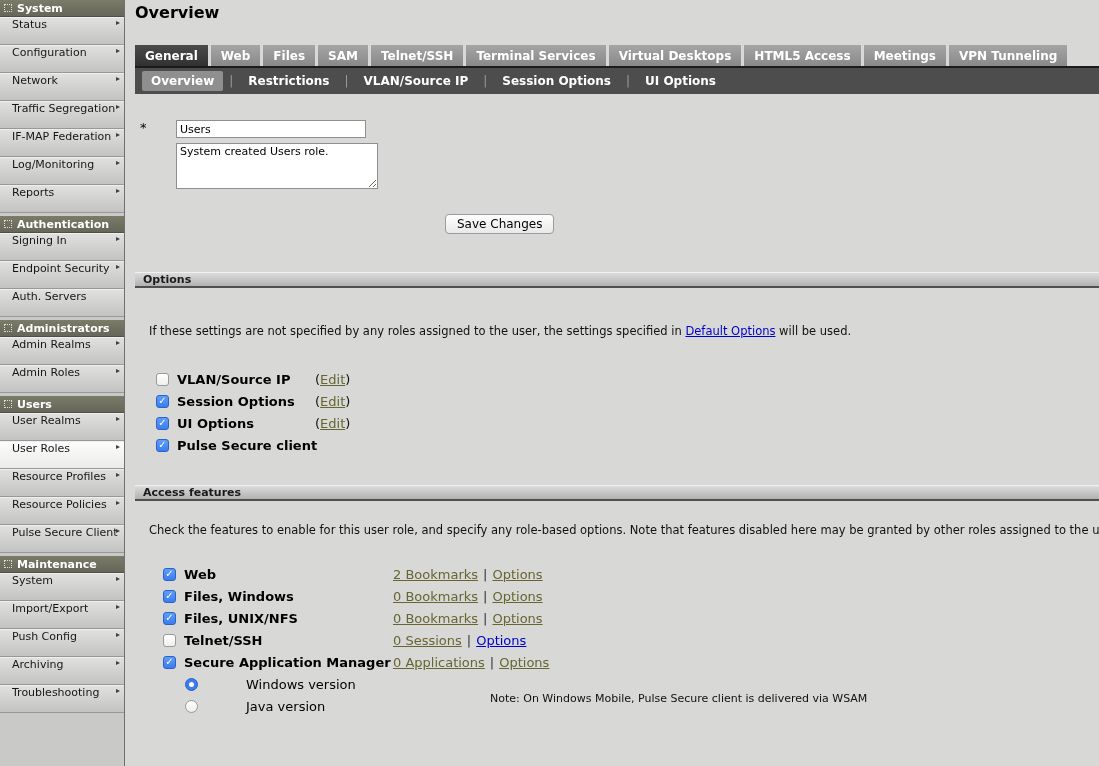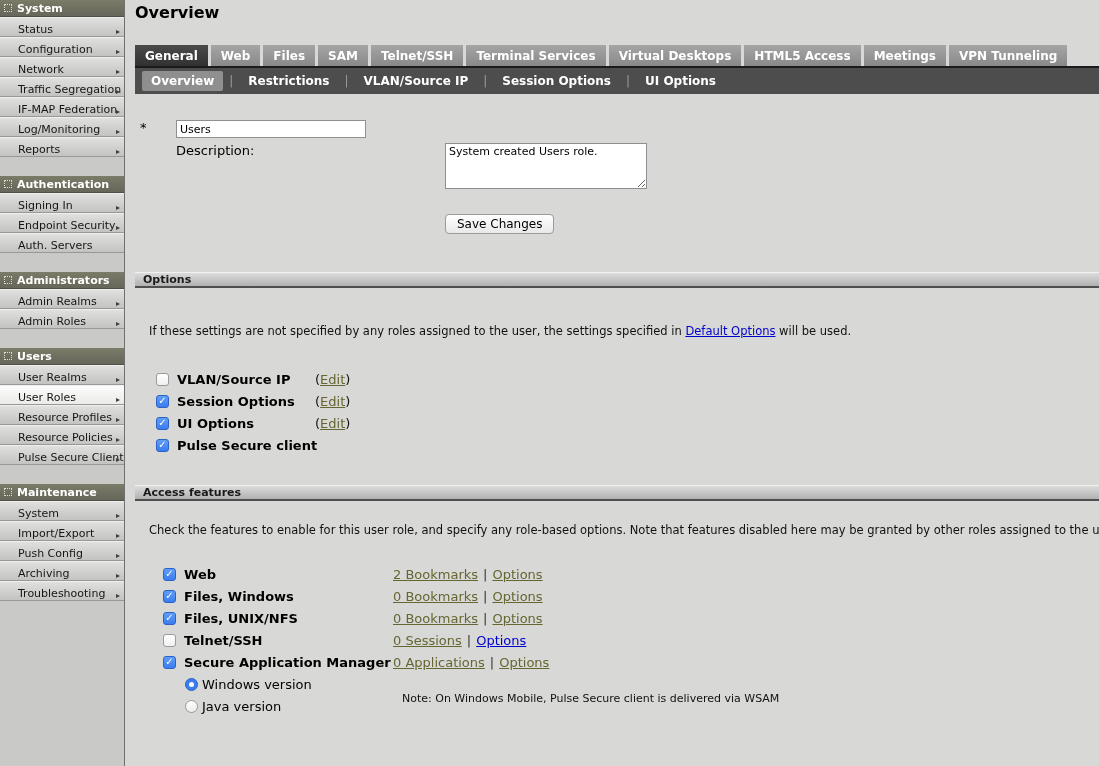--- a/index.html
+++ b/index.html
@@ -8,33 +8,33 @@
     font-family:"DejaVu Sans","Liberation Sans",sans-serif;
     background:#d8d8d6;
   }
   .app { position:relative; width:1099px; height:766px; overflow:hidden; background:#d8d8d6; }
 
   
   .sidebar {
     position:absolute; left:0; top:0; bottom:0; width:125px;
     background:#c9c9c7; border-right:1px solid #6f6f6f;
   }
-  .side-section { margin-bottom:19px; }
+  .side-section { margin-bottom:3px; }
   .side-header {
     height:17px; display:flex; align-items:center; gap:5px;
     background:linear-gradient(#7b7b68,#66665a);
     border-bottom:1px solid #4f4f46; padding-left:4px;
     color:#fff; font-weight:bold; font-size:11px; cursor:pointer;
   }
   .dotted-icon { width:8px; height:8px; border:1px dotted #dedecf; flex:0 0 auto; }
   .side-item {
-    height:20px; display:flex; align-items:flex-end; position:relative;
+    height:28px; display:flex; align-items:flex-start; position:relative;
     background:linear-gradient(#e0e0de,#c3c3c1);
     border-top:1px solid #efefed; border-bottom:1px solid #98989a;
-    font-size:11px; color:#161616; padding-left:18px; cursor:pointer;
+    font-size:11px; color:#161616; padding-left:12px; cursor:pointer;
   }
   .side-item.selected { background:linear-gradient(#fcfcfc,#ebebe9); }
   .side-item .arrow { position:absolute; right:4px; font-size:8px; color:#3c3c3c; }
 
   
   .main { position:absolute; left:126px; top:0; right:0; bottom:0; padding-left:9px; }
 
   .breadcrumb { margin-top:23px; font-size:11px; color:#222; }
   .breadcrumb a { color:#555539; text-decoration:underline; cursor:pointer; }
   .breadcrumb .sep { margin:0 4px; color:#333; }
@@ -95,21 +95,21 @@
   .opt-label { font-weight:bold; font-size:13px; margin-left:8px; min-width:138px; }
   .edit-wrap { font-size:13px; color:#111; }
   .opt-note { font-size:11px; margin-left:12px; color:#111; }
 
   .feat-items { margin-top:26px; }
   .feat-row { display:flex; align-items:center; height:22px; padding-left:28px; }
   .feat-label { font-weight:bold; font-size:13px; margin-left:8px; min-width:209px; }
   .feat-links { font-size:13px; }
   .feat-links .lsep { color:#333; margin:0 5px; }
   .feat-note { font-size:13px; color:#8a8a8a; }
-  .radio-row { display:flex; align-items:center; height:22px; padding-left:50px; }
+  .radio-row { display:flex; align-items:center; height:22px; padding-left:50px;gap:44px; }
   .radio-label { font-size:13px; margin-left:4px; min-width:200px; }
   .radio-note { font-size:11px; color:#111;margin-top:28px; }
 
   a.lnk-olive { color:var(--link-olive); text-decoration:underline; cursor:pointer; }
   a.lnk-blue { color:var(--link-blue); text-decoration:underline; cursor:pointer; }
 
   
   .cbx {
     width:13px; height:13px; border-radius:3px; flex:0 0 auto; cursor:pointer;
     border:1px solid #9a9a9a; background:linear-gradient(#ffffff,#f0f0f0);
@@ -281,21 +281,20 @@
         <div class="subtab">UI Options</div>
       </div>
 
     <div class="form-area">
       <div class="form-row">
         <div class="req-col">*</div>
         <div><input class="name-input" value="Users" style=""></div>
       </div>
       <div class="form-row">
         <div class="req-col"></div>
-        <div class="label-col">Description:</div>
         <div><textarea class="desc-textarea" style="">System created Users role.</textarea></div>
       </div>
       <div class="save-row">
         <button class="save-btn">Save Changes</button>
       </div>
     </div>
 
     <div class="section-bar bar-options">Options</div>
 
     <div class="intro-text">

